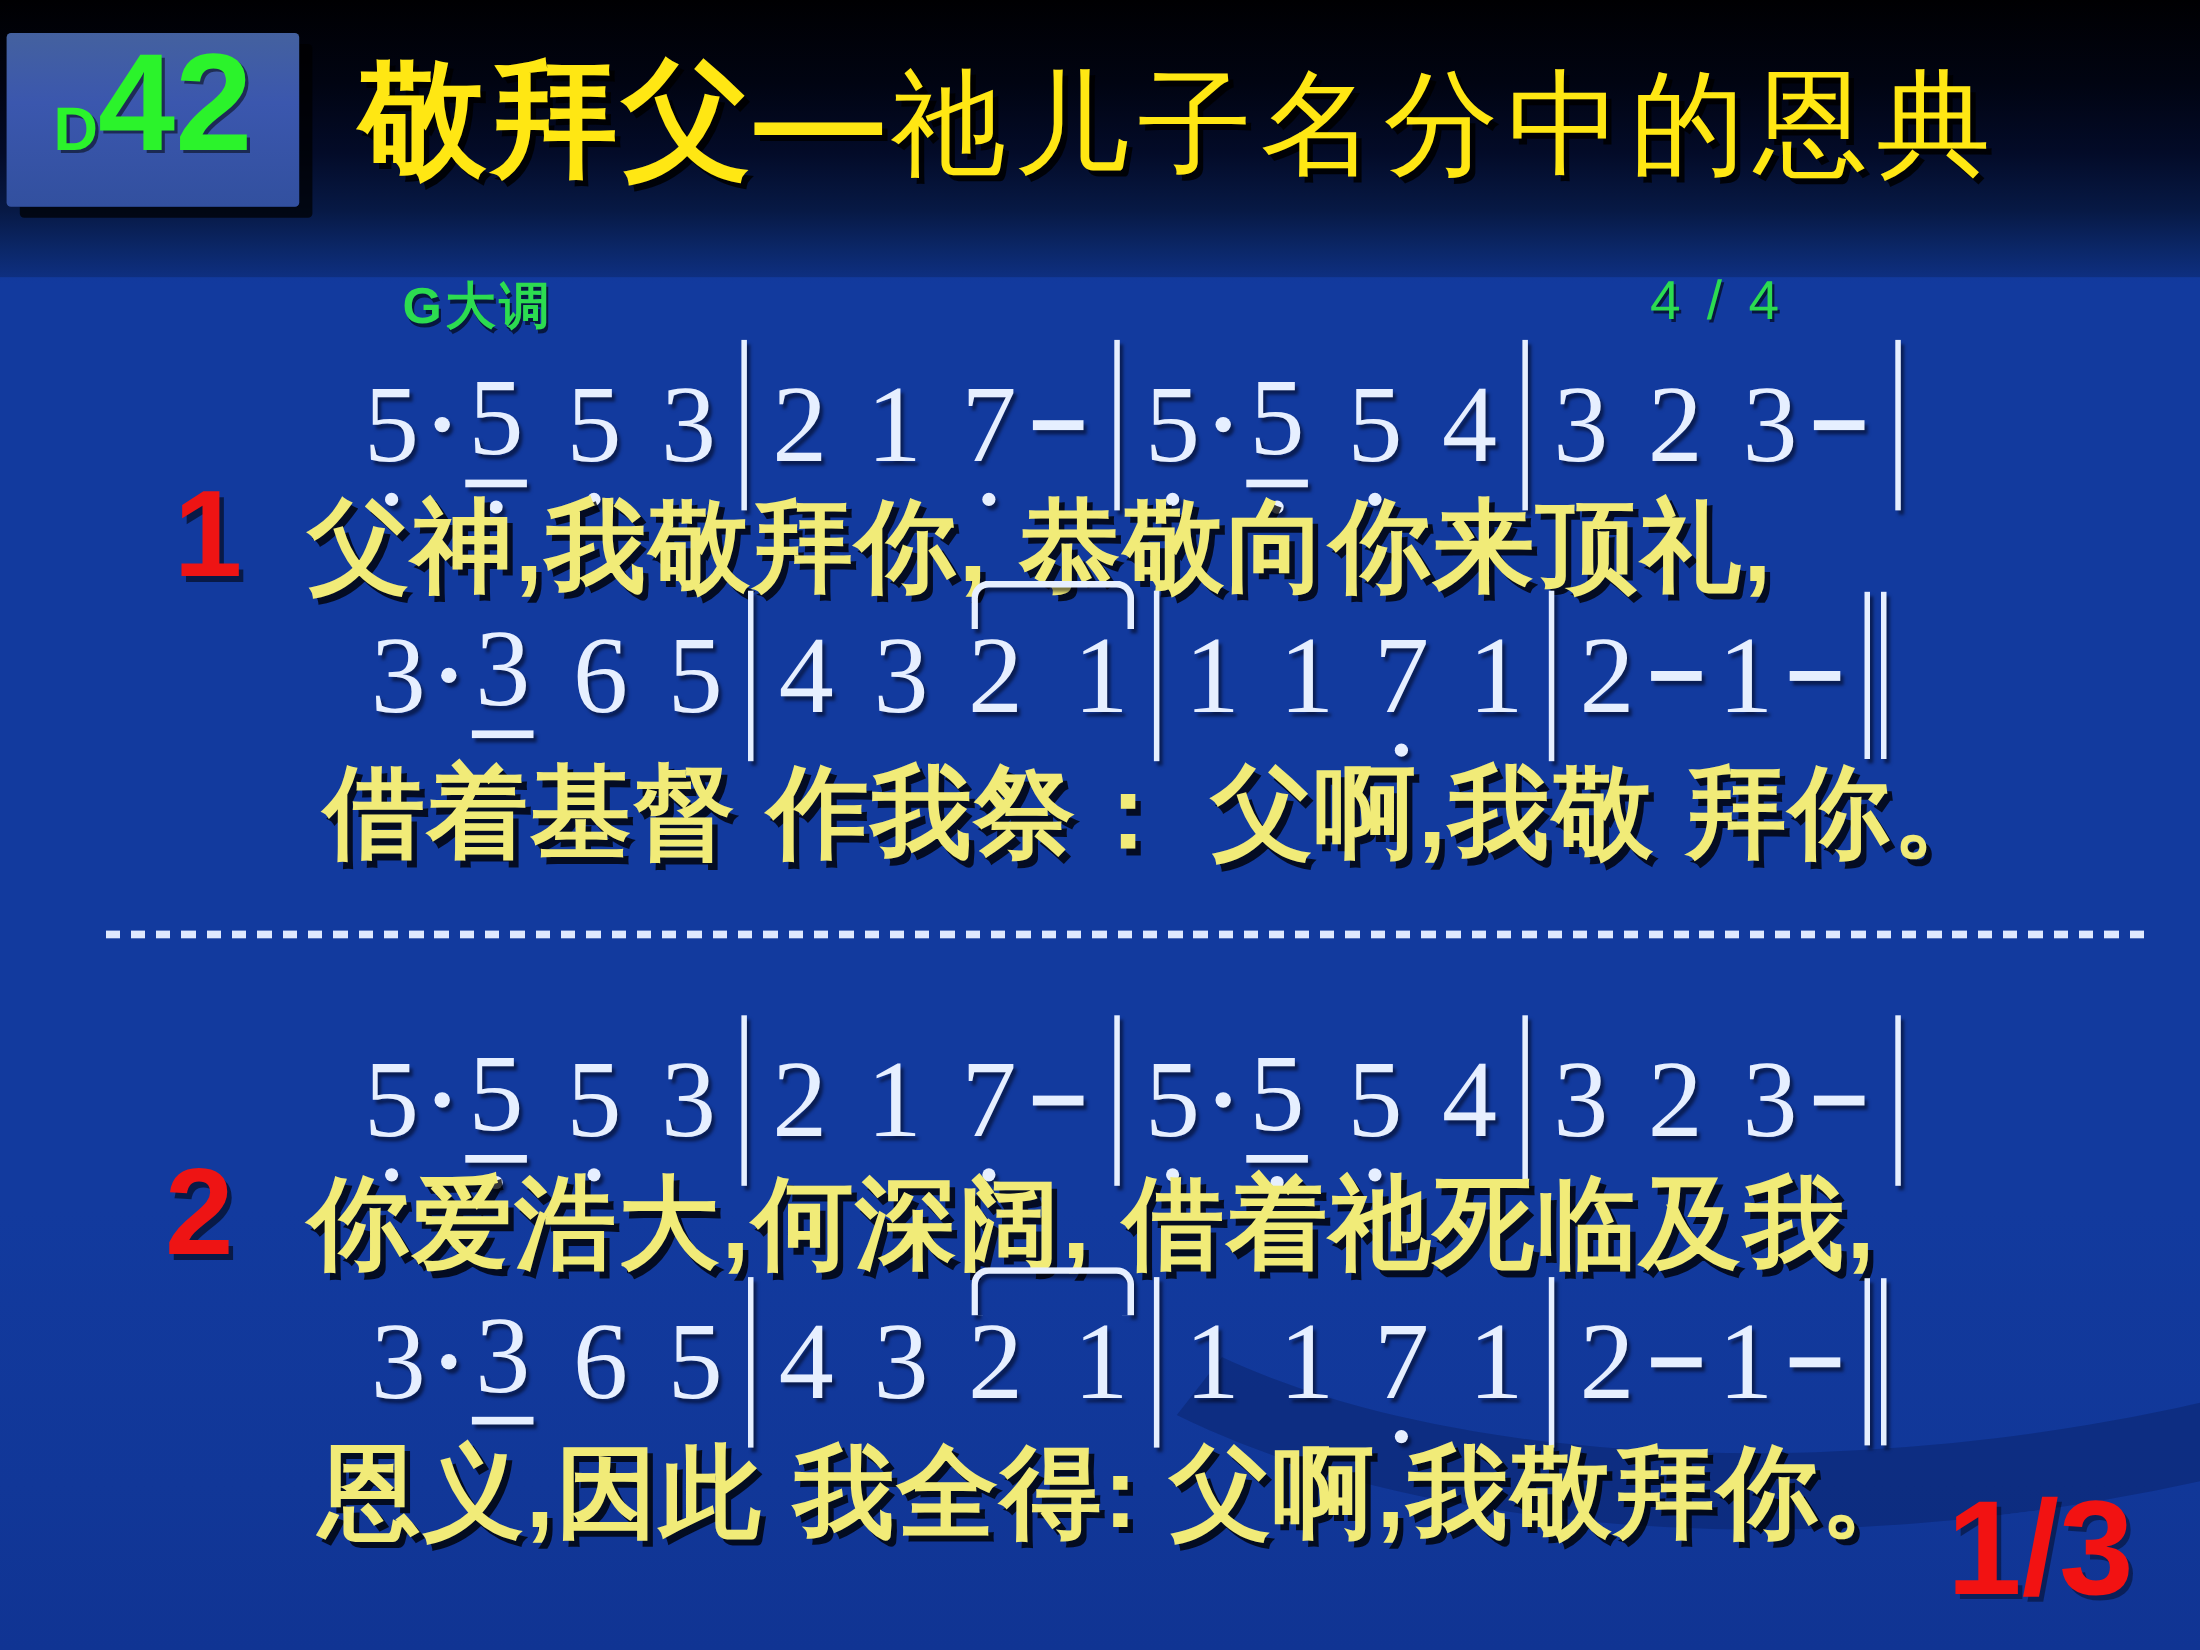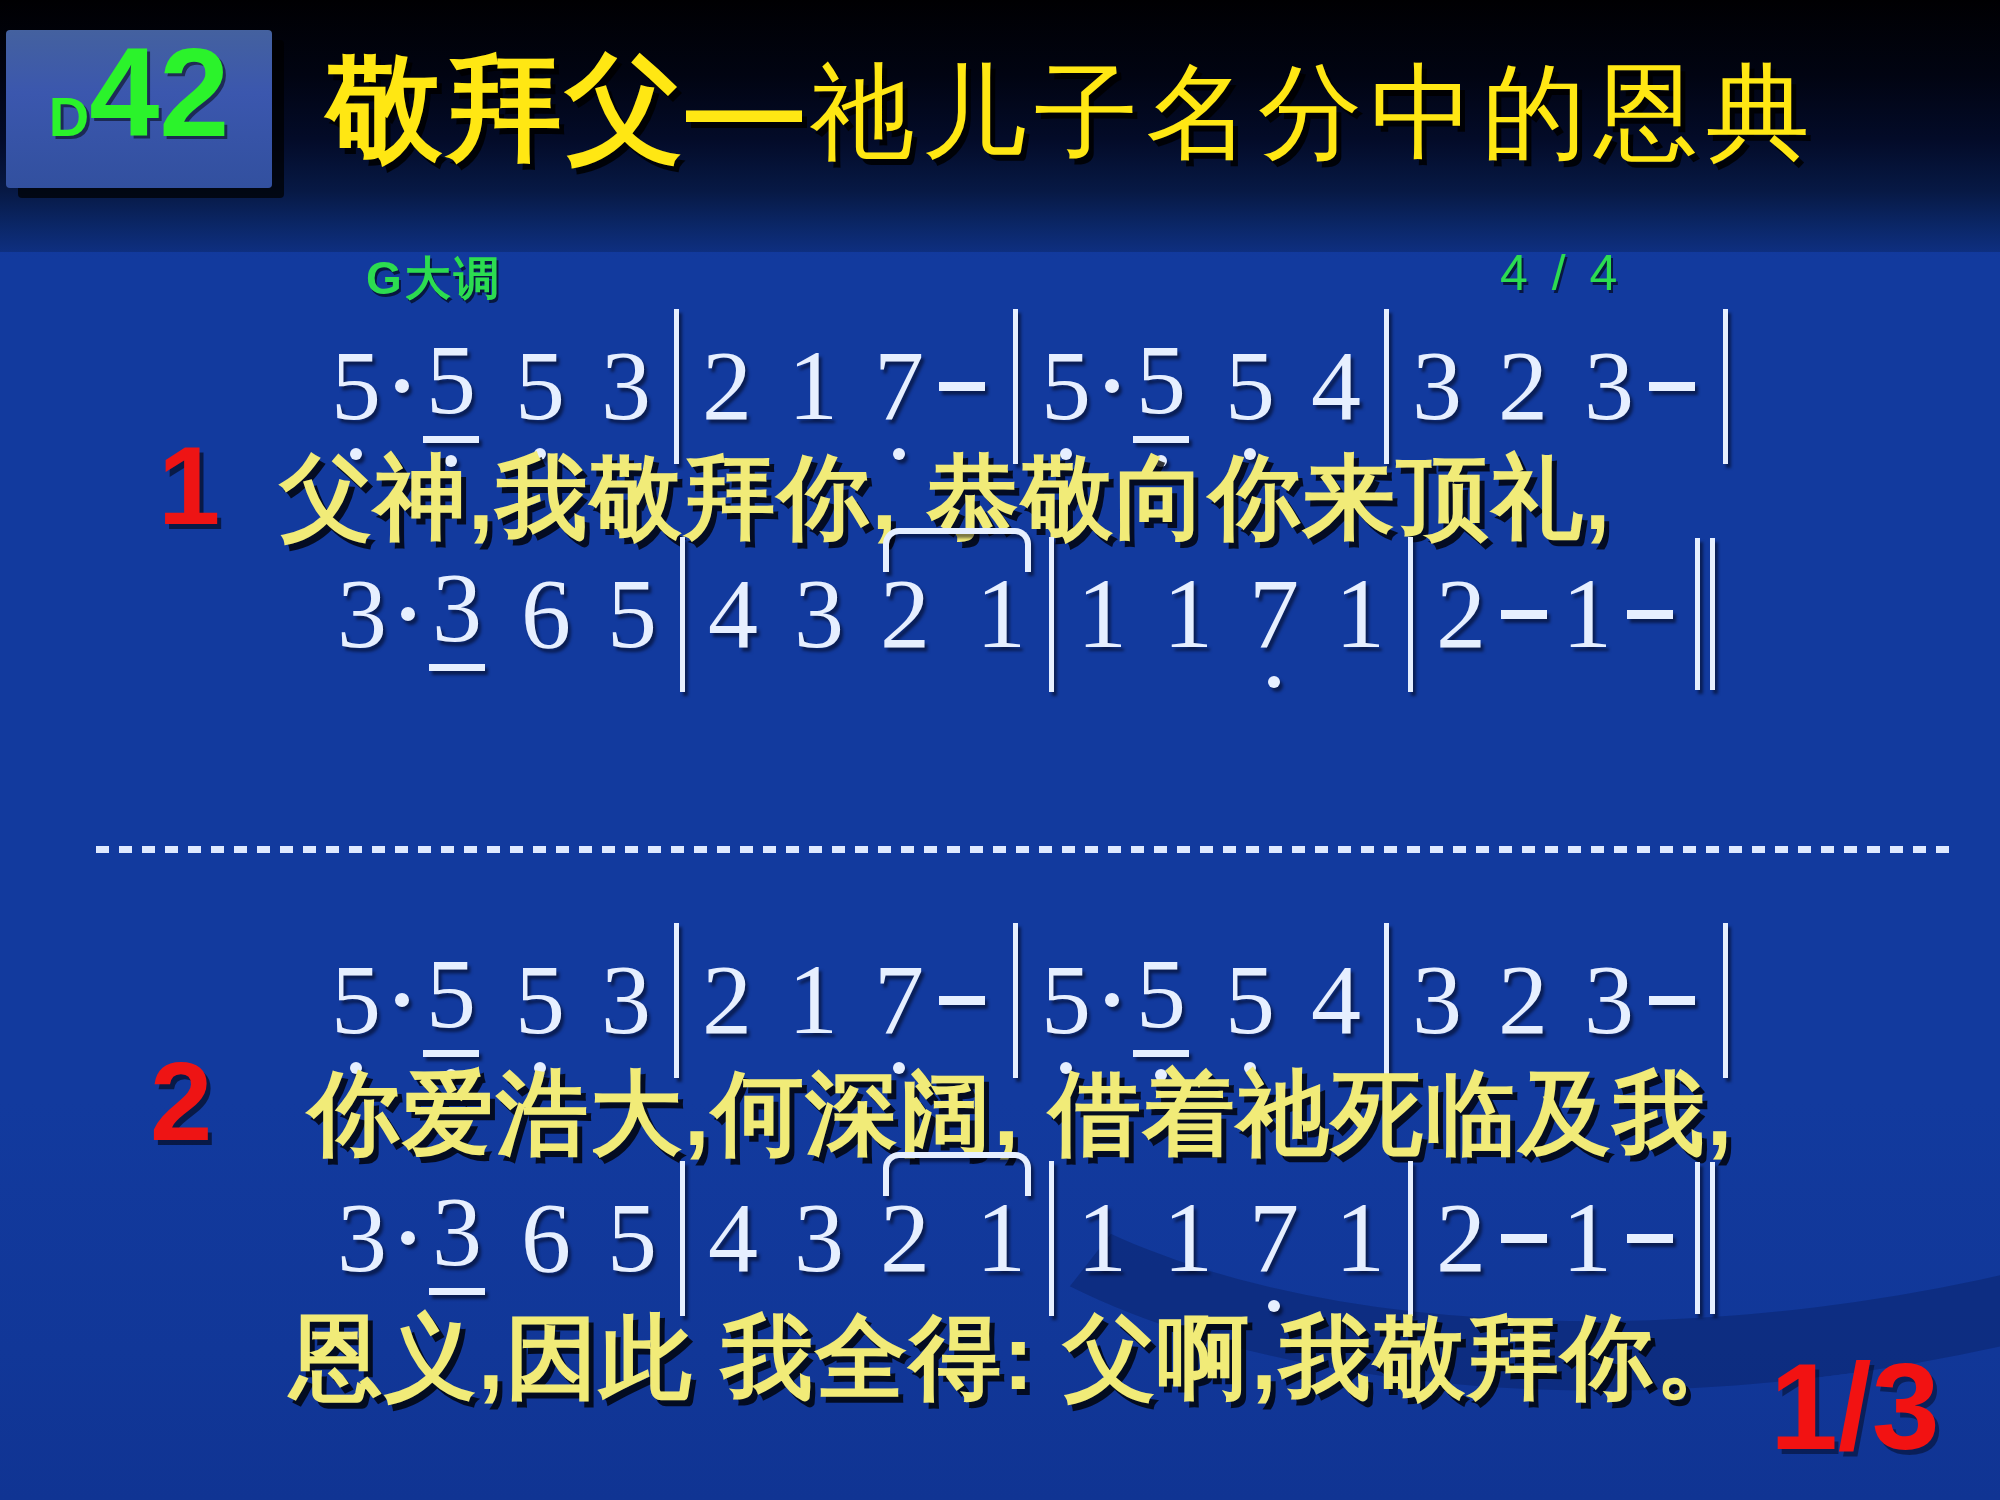--- a/index.html
+++ b/index.html
@@ -87,21 +87,21 @@
   }
   .v1{left:158px;top:430px;}
   .v2{left:150px;top:1046px;}
   .lyrics{
     position:absolute;font-size:92px;font-weight:700;line-height:1.12;
     color:#f1eb78;letter-spacing:2px;white-space:nowrap;
     text-shadow:5px 6px 0 rgba(0,0,0,0.78);
   }
   .l1{left:280px;top:446px;}
   .l2{left:294px;top:688px;}
-  .l3{left:280px;top:1062px;margin-left:28px;}
+  .l3{left:280px;top:1062px;}
   .l4{left:290px;top:1306px;}
 
   .divider{
     position:absolute;left:96px;top:846px;width:1856px;height:7px;
     background:repeating-linear-gradient(90deg,#dfe9ff 0 13px,rgba(0,0,0,0) 13px 23px);
   }
 
   .page{
     position:absolute;left:1770px;top:1346px;font-size:122px;font-weight:700;line-height:1;
     color:#f21212;text-shadow:4px 5px 0 rgba(0,0,0,0.4);
@@ -195,20 +195,21 @@
         <span class="bar"></span>
         <span class="note">2</span>
         <span class="dash"></span>
         <span class="note">1</span>
         <span class="dash"></span>
         <span class="dbar">
           <i></i>
           <i></i>
         </span>
       </div>
+    <div class="lyrics l2">借着基督 作我祭： 父啊,我敬 拜你。</div>
 
     <div class="divider"></div>
 
     <div class="notation n3">
         <span class="note lo">5</span>
         <span class="mdot"></span>
         <span class="note lo ul">5</span>
         <span class="gap"></span>
         <span class="note lo">5</span>
         <span class="gap"></span>

